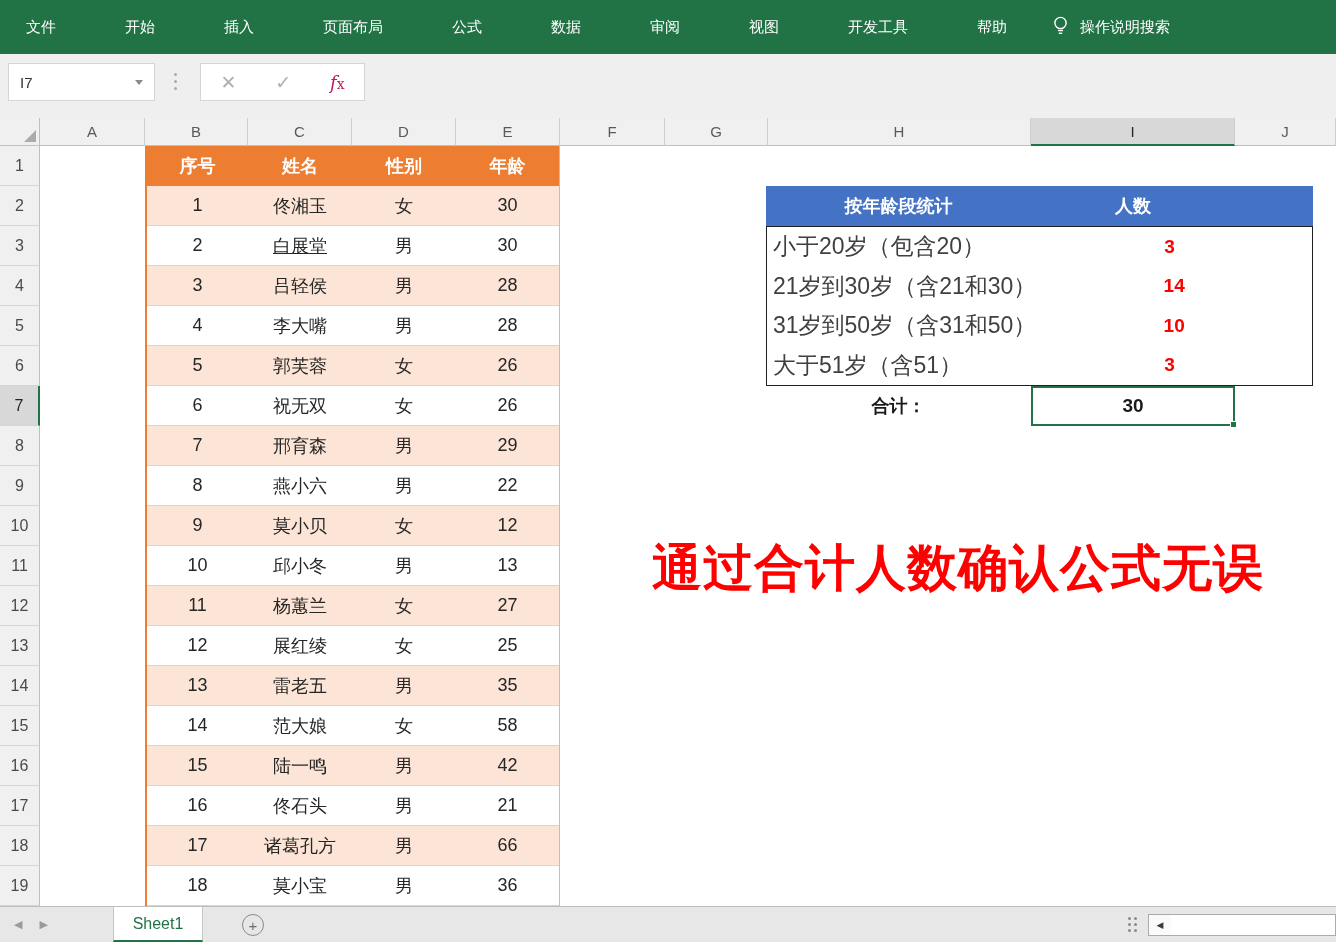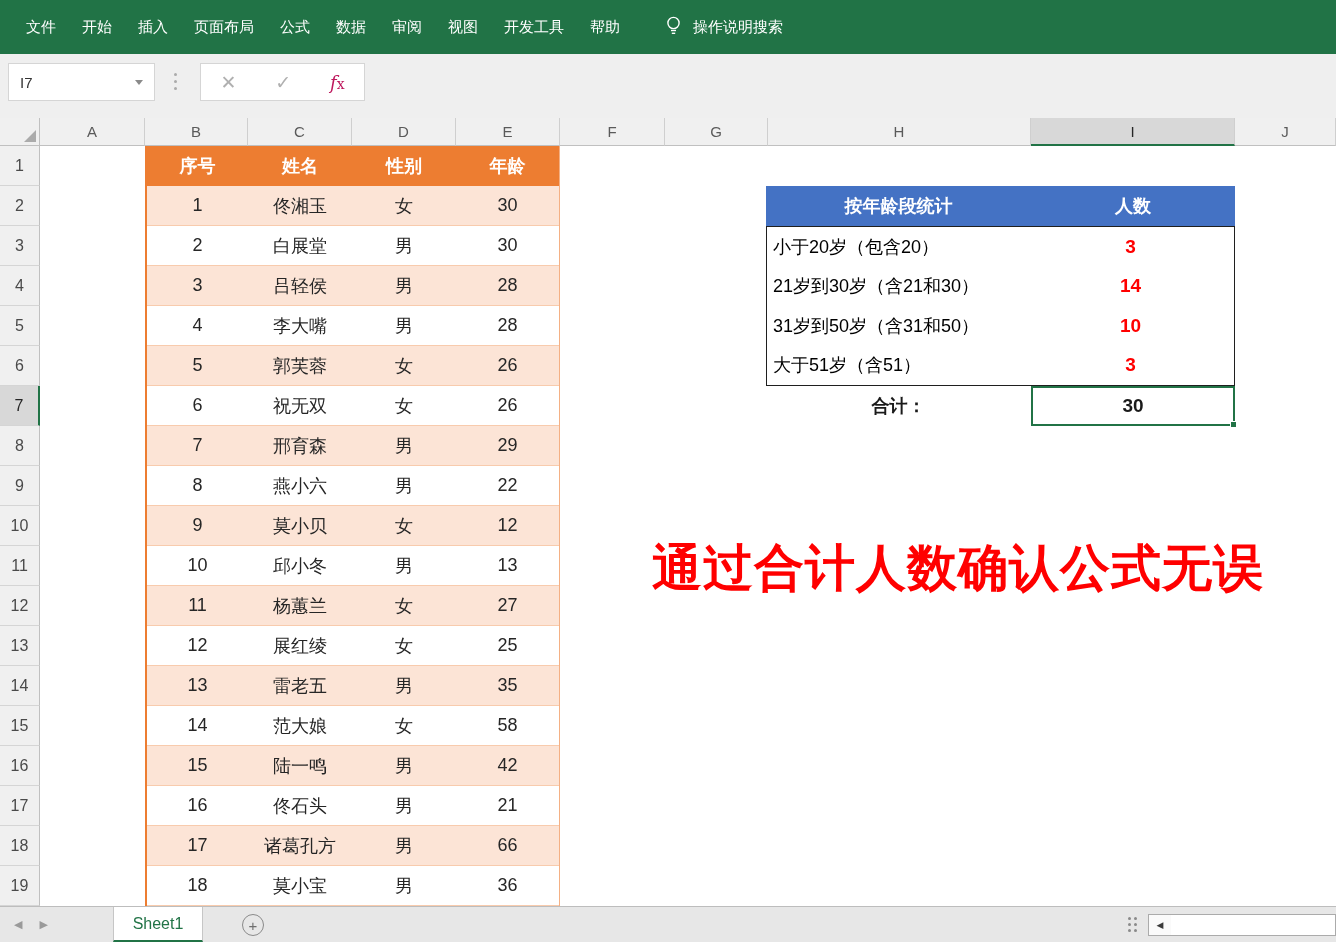--- a/index.html
+++ b/index.html
@@ -11,21 +11,21 @@
     --sel-green:#217346;
   }
   *{margin:0;padding:0;box-sizing:border-box}
   body{width:1336px;height:942px;overflow:hidden;background:#fff;
        font-family:"Liberation Sans","DejaVu Sans",sans-serif;}
   .app{position:relative;width:1336px;height:942px;background:#fff}
 
   
   .ribbon{position:absolute;top:0;left:0;right:0;height:54px;background:var(--ribbon-green);
           display:flex;align-items:center;padding-left:26px}
-  .ribbon-tabs{display:flex;align-items:center;gap:26px}
+  .ribbon-tabs{display:flex;align-items:center;gap:69px}
   .rtab{color:#fff;font-size:15px;white-space:nowrap;cursor:default}
   .ribbon-search{display:flex;align-items:center;gap:11px;color:#fff;font-size:15px;margin-left:45px}
 
   
   .fbar{position:absolute;top:54px;left:0;right:0;height:64px;background:#EFEFEF}
   .namebox{position:absolute;left:8px;top:9px;width:147px;height:38px;background:#fff;
            border:1px solid #D5D5D5;display:flex;align-items:center;padding:0 11px;font-size:15px;color:#333}
   .nb-caret{margin-left:auto;width:0;height:0;border-left:4px solid transparent;
             border-right:4px solid transparent;border-top:5px solid #8A8A8A}
   .fdots{position:absolute;left:174px;top:19px;display:flex;flex-direction:column;gap:4px}
@@ -55,27 +55,27 @@
   
   .people{position:absolute;left:145px;top:28px;width:415px;border-left:2px solid var(--people-hdr);
           border-right:1px solid #F4B084}
   .p-row{display:flex;height:40px;border-bottom:1px solid #F8CBAD;background:#fff}
   .p-row.hdr{background:var(--people-hdr);border-bottom:1px solid var(--people-hdr)}
   .p-row.band{background:var(--band)}
   .p-cell{display:flex;align-items:center;justify-content:center;font-size:18px;color:#262626;height:100%}
   .p-row.hdr .p-cell{color:#fff;font-weight:700}
 
   
-  .summary{position:absolute;left:766px;top:68px;width:469px}
+  .summary{position:absolute;left:766px;top:68px;width:547px}
   .s-hdr{display:flex;height:40px;background:var(--summary-hdr);color:#fff;font-weight:700;font-size:18px}
   .s-h1{width:265px;display:flex;align-items:center;justify-content:center}
   .s-h2{width:204px;display:flex;align-items:center;justify-content:center}
   .s-body{height:160px;border:1px solid #1F1F1F;display:flex;flex-direction:column}
   .s-row{flex:1;display:flex;align-items:center}
-  .s-label{flex:0 0 260px;padding-left:6px;font-size:18px;color:#000000;white-space:nowrap}
+  .s-label{flex:0 0 260px;padding-left:6px;font-size:23px;color:#404040;white-space:nowrap}
   .s-value{flex:1;text-align:center;color:var(--red);font-weight:700;font-size:19px}
 
   .total-label{position:absolute;left:766px;top:268px;width:265px;height:40px;display:flex;
                align-items:center;justify-content:center;font-size:18px;font-weight:700;color:#1A1A1A}
   .sel-cell{position:absolute;left:1031px;top:268px;width:204px;height:40px;background:#fff;
             border:2px solid var(--sel-green);display:flex;align-items:center;justify-content:center;
             font-size:19px;font-weight:700;color:#1A1A1A}
   .fill-handle{position:absolute;right:-4px;bottom:-4px;width:7px;height:7px;
                background:var(--sel-green);border:1px solid #fff}
 
@@ -197,21 +197,21 @@
           <div class="p-cell" style="width: 103px;">年龄</div>
         </div>
         <div class="p-row band">
           <div class="p-cell" style="width: 101px;">1</div>
           <div class="p-cell" style="width: 104px;">佟湘玉</div>
           <div class="p-cell" style="width: 104px;">女</div>
           <div class="p-cell" style="width: 103px;">30</div>
         </div>
         <div class="p-row">
           <div class="p-cell" style="width: 101px;">2</div>
-          <div class="p-cell" style="width: 104px;">白展堂</div>
+          <div class="p-cell" style="width: 104px; text-decoration: underline;">白展堂</div>
           <div class="p-cell" style="width: 104px;">男</div>
           <div class="p-cell" style="width: 103px;">30</div>
         </div>
         <div class="p-row band">
           <div class="p-cell" style="width: 101px;">3</div>
           <div class="p-cell" style="width: 104px;">吕轻侯</div>
           <div class="p-cell" style="width: 104px;">男</div>
           <div class="p-cell" style="width: 103px;">28</div>
         </div>
         <div class="p-row">

